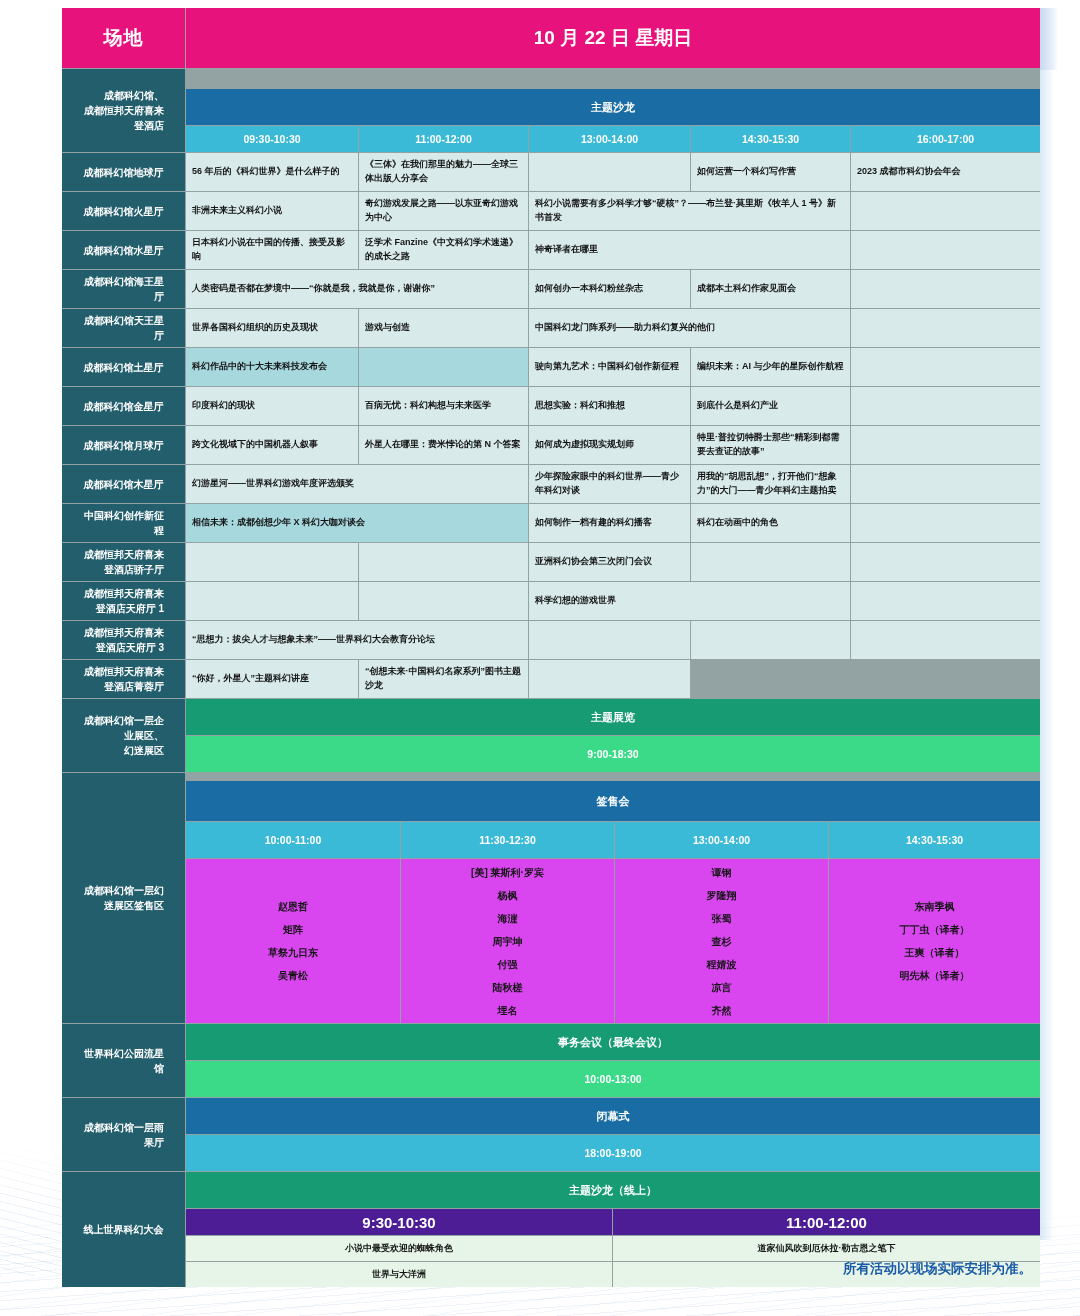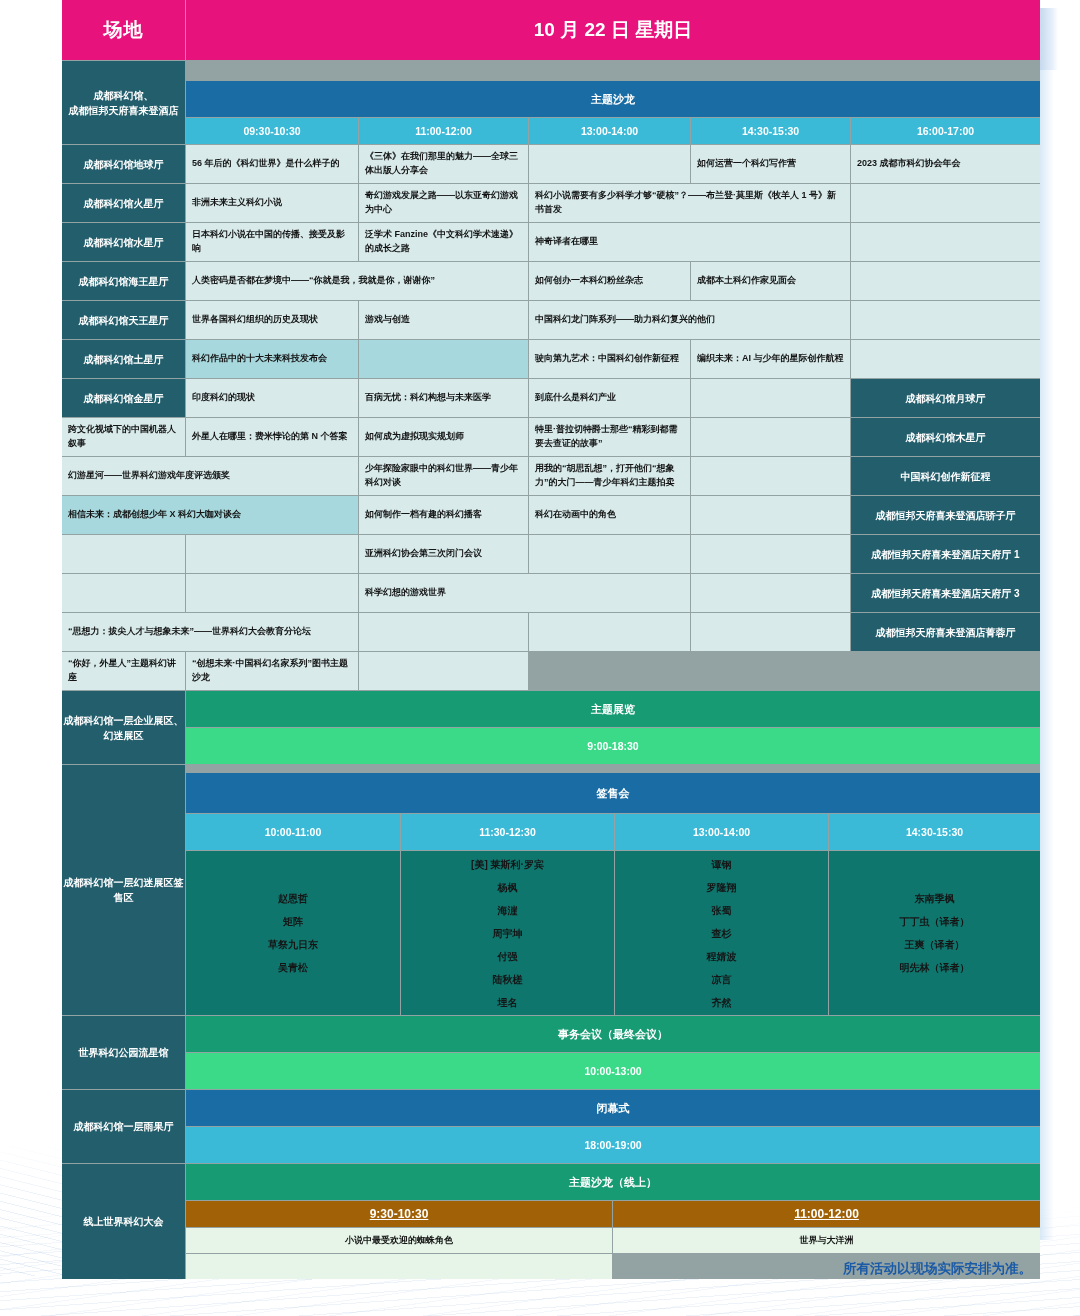--- a/index.html
+++ b/index.html
@@ -16,65 +16,65 @@
     mask-image:linear-gradient(to top,#000 55%,transparent);}
   .deco-waves-left{position:absolute;left:0;bottom:40px;width:260px;height:130px;
     background:repeating-linear-gradient(14deg, rgba(90,140,200,0.12) 0 1px, transparent 1px 8px);
     -webkit-mask-image:radial-gradient(ellipse at left bottom,#000 40%,transparent 75%);
     mask-image:radial-gradient(ellipse at left bottom,#000 40%,transparent 75%);}
   .deco-right-strip{position:absolute;left:1040px;top:8px;width:18px;height:62px;
     background:linear-gradient(to right,#c6d9ee,#e7f0fa 70%,transparent);}
   .deco-right-glow{position:absolute;left:1040px;top:70px;width:14px;height:1170px;
     background:linear-gradient(to right,rgba(170,205,235,0.45),transparent);}
 
-  .sheet{position:absolute;left:62px;top:0;width:978px;display:flex;flex-direction:column;gap:1px;
+  .sheet{position:absolute;left:62px;top:8px;width:978px;display:flex;flex-direction:column;gap:1px;
          background:#93a3a3;}
   .grid{display:grid;gap:1px;background:#93a3a3;}
 
   
   .g-head  {grid-template-columns:123px 854px;}
   .g-salon {grid-template-columns:123px 172px 169px 161px 159px 189px;}
   .g-wide  {grid-template-columns:123px 854px;}
   .g-sign  {grid-template-columns:123px 214px 213px 213px 211px;}
   .g-online{grid-template-columns:123px 426px 427px;}
 
   .c{display:flex;align-items:center;}
   .center{justify-content:center;text-align:center;}
 
   
   .hd{background:#e8127d;color:#fff;font-weight:bold;font-size:19px;height:60px;}
   .hd.site{letter-spacing:1px;}
 
   
   .venue{background:#235e6c;color:#fff;font-weight:bold;font-size:10px;
-         justify-content:center;text-align:center;white-space:pre-line;line-height:1.5;
-         padding:2px 0;}
+         justify-content:center;text-align:right;white-space:pre-line;line-height:1.5;
+         padding:2px 21px;}
 
   
   .bar-blue {background:#1a6da4;color:#fff;font-weight:bold;font-size:11px;height:36px;}
   .bar-green{background:#169b73;color:#fff;font-weight:bold;font-size:11px;height:36px;}
 
   
   .t-cyan  {background:#3bbad7;color:#fff;font-weight:bold;font-size:10.5px;height:26px;}
   .t-cyan2 {background:#3bbad7;color:#fff;font-weight:bold;font-size:10.5px;height:36px;}
   .t-green {background:#3bda89;color:#fff;font-weight:bold;font-size:10.5px;height:36px;}
-  .t-green2{background:#a16207;color:#fff;font-weight:bold;font-size:12px;height:26px;text-decoration:underline;}
+  .t-green2{background:#4c1d95;color:#fff;font-weight:bold;font-size:15px;height:26px;}
 
   
   .ev{background:#d8eaea;color:#151515;font-weight:bold;font-size:9px;line-height:1.55;
       min-height:36px;padding:1px 6px;justify-content:flex-start;text-align:left;}
   .ev.hl{background:#a7d8dd;}
   .sp2{grid-column:span 2;}
   .salon-title{grid-column:2/7;margin-top:20px;}
   .salon-venue-head{grid-row:1/3;}
 
   
   .sign-title{grid-column:2/6;height:40px;margin-top:8px;}
   .sign-venue{grid-row:1/4;}
-  .names{background:#0f766e;color:#151515;font-weight:bold;font-size:10px;line-height:23px;
+  .names{background:#d946ef;color:#151515;font-weight:bold;font-size:10px;line-height:23px;
          height:164px;justify-content:center;text-align:center;white-space:pre-line;}
 
   
   .online-title{grid-column:2/4;}
   .online-venue{grid-row:1/5;}
   .ev-pale{background:#e6f5e8;color:#151515;font-weight:bold;font-size:9px;height:25px;
            justify-content:center;text-align:right;}
 
   .footer-note{position:absolute;right:48px;top:1260px;color:#1b5aa6;font-weight:bold;
                font-size:13.5px;}
@@ -139,20 +139,21 @@
       <div class="c venue">成都科幻馆土星厅</div>
       <div class="c ev hl">科幻作品中的十大未来科技发布会</div>
       <div class="c ev hl"></div>
       <div class="c ev">驶向第九艺术：中国科幻创作新征程</div>
       <div class="c ev">编织未来：AI 与少年的星际创作航程</div>
       <div class="c ev"></div>
 
       <div class="c venue">成都科幻馆金星厅</div>
       <div class="c ev">印度科幻的现状</div>
       <div class="c ev">百病无忧：科幻构想与未来医学</div>
+      <div class="c ev">思想实验：科幻和推想</div>
       <div class="c ev">到底什么是科幻产业</div>
       <div class="c ev"></div>
 
       <div class="c venue">成都科幻馆月球厅</div>
       <div class="c ev">跨文化视域下的中国机器人叙事</div>
       <div class="c ev">外星人在哪里：费米悖论的第 N 个答案</div>
       <div class="c ev">如何成为虚拟现实规划师</div>
       <div class="c ev">特里·普拉切特爵士那些“精彩到都需要去查证的故事”</div>
       <div class="c ev"></div>
 
@@ -242,20 +243,21 @@
       <div class="c center bar-blue">闭幕式</div>
       <div class="c center t-cyan2">18:00-19:00</div>
     </div>
 
     <div class="grid g-online">
       <div class="c venue online-venue">线上世界科幻大会</div>
       <div class="c center bar-green online-title">主题沙龙（线上）</div>
       <div class="c center t-green2">9:30-10:30</div>
       <div class="c center t-green2">11:00-12:00</div>
       <div class="c ev-pale">小说中最受欢迎的蜘蛛角色</div>
+      <div class="c ev-pale">道家仙风吹到厄休拉·勒古恩之笔下</div>
       <div class="c ev-pale">世界与大洋洲</div>
       <div class="c ev-pale"></div>
     </div>
 
   </div>
 
   <div class="footer-note">所有活动以现场实际安排为准。</div>
 </div>
 
 </body></html>

